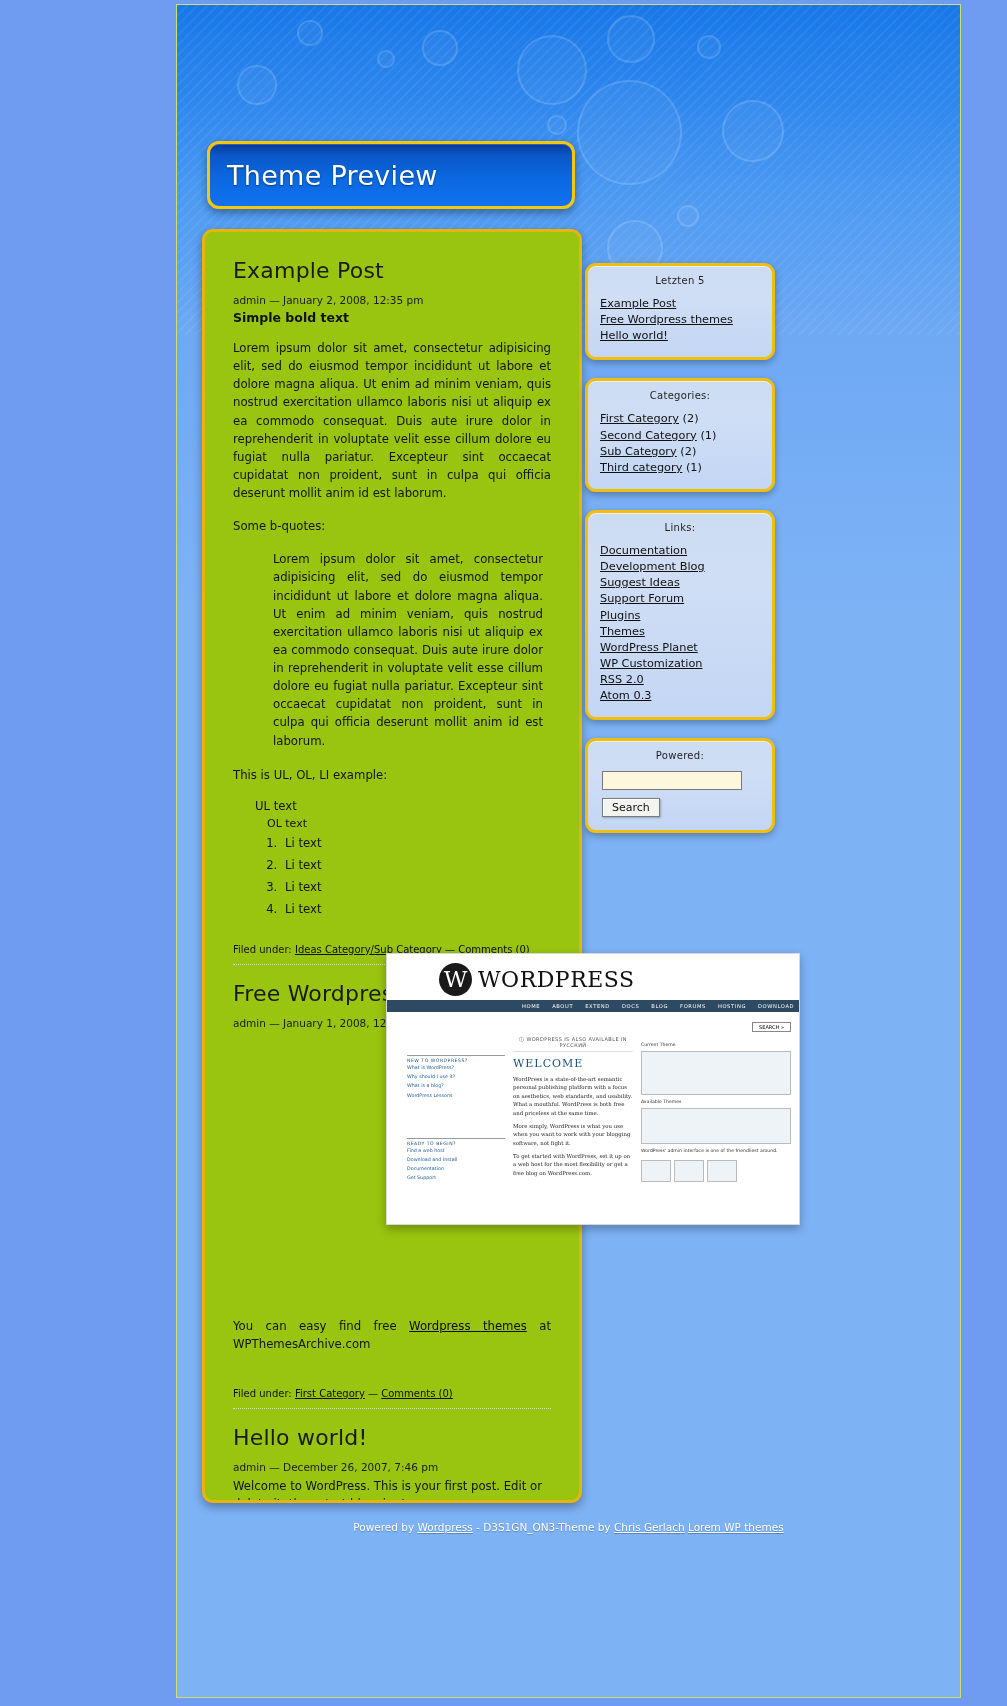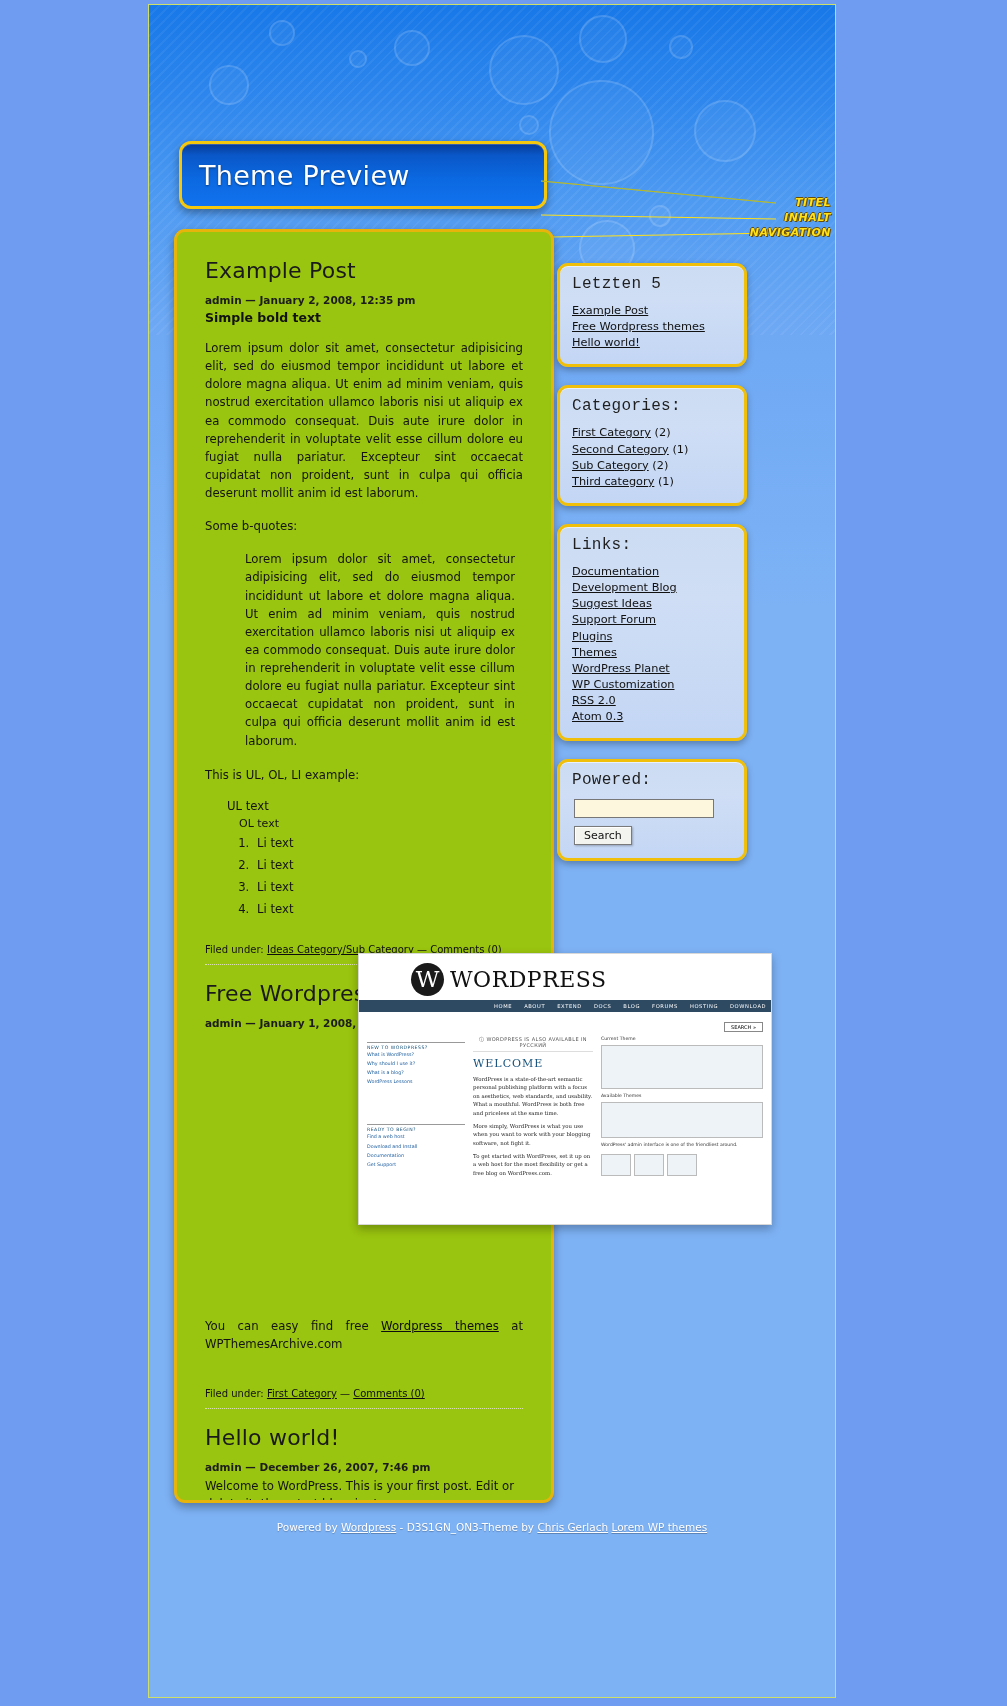--- a/index.html
+++ b/index.html
@@ -10,22 +10,22 @@
   }
   body {
     width: 1007px; height: 1706px;
     position: relative;
     overflow: hidden;
   }
 
   
   #page-frame {
     position: absolute;
-    left: 148px; top: 4px;
-    width: 688px; height: 1694px;
+    left: 176px; top: 4px;
+    width: 785px; height: 1694px;
     border: 1px solid #cfe06a;
     background: linear-gradient(180deg,
         #1878e8 0px, #2d86ed 90px, #4f9bf2 200px,
         #6fa9f4 330px, #7db2f5 600px, #7db2f5 1600px);
     overflow: hidden;
   }
   
   #hatch {
     position: absolute; left:0; top:0; width:100%; height:330px;
     background: repeating-linear-gradient(135deg,
@@ -78,21 +78,21 @@
     background: #99c40f;
     box-shadow: 0 4px 10px rgba(0,0,0,.33);
     padding: 26px 28px 20px 28px;
     overflow: hidden;
   }
   .post h2 {
     margin: 0 0 11px 0;
     font-size: 22px; font-weight: 400; color: #1a1a1a;
     letter-spacing: .2px;
   }
-  .meta { font-size: 10.5px; color: #1c1c1c; margin: 0 0 4px 0; font-weight: bold; }
+  .meta { font-size: 10.5px; color: #1c1c1c; margin: 0 0 4px 0; }
   .boldline { font-size: 12.5px; font-weight: bold; color: #111; margin: 0 0 14px 0; }
   .post p.body {
     margin: 0 0 15px 0;
     font-size: 11.7px; line-height: 1.55; color: #141414;
     text-align: justify;
   }
   blockquote {
     margin: 0 0 16px 40px;
     font-size: 11.7px; line-height: 1.55; color: #141414;
     text-align: justify; padding-right: 8px;
@@ -132,21 +132,21 @@
   #wp-shot .navbar {
     background:#2e4a63; color:#fff; font-size:5.2px; letter-spacing:.6px;
     padding:3px 0 3px 135px; display:flex; gap:12px;
     font-family:"DejaVu Sans", sans-serif;
   }
   #wp-shot .searchrow { text-align:right; padding:2px 8px 0 0; }
   #wp-shot .searchbox {
     display:inline-block; border:1px solid #888; font-size:5px; padding:1px 6px;
     background:#fff; font-family:"DejaVu Sans", sans-serif;
   }
-  #wp-shot .cols { display:flex; padding: 3px 8px 0 8px; gap:8px; }
+  #wp-shot .cols { display:flex; padding: 3px 8px 0 20px; gap:8px;align-items:flex-end; }
   #wp-shot .c1 { width: 98px; }
   #wp-shot .c2 { width: 120px; }
   #wp-shot .c3 { flex:1; }
   #wp-shot .rusline {
     font-size:5px; color:#555; text-align:center; letter-spacing:.4px;
     border-bottom:1px solid #ddd; padding-bottom:3px; margin:0 0 5px 0;
     font-family:"DejaVu Sans", sans-serif;
   }
   #wp-shot h3.welcome { font-size: 11px; margin: 2px 0 5px 0; color:#16527d; font-weight:400; letter-spacing:1px;}
   #wp-shot p.tiny { font-size: 5.4px; line-height: 1.55; margin: 0 0 5px 0; color:#222; }
@@ -164,22 +164,22 @@
   .widget {
     border: 3px solid #f0bf0a;
     border-radius: 11px;
     background: linear-gradient(180deg,#ccdcf3 0%, #cfdef5 34%, #c3d6f4 100%);
     box-shadow: 0 3px 7px rgba(0,0,0,.3), inset 0 1px 0 rgba(255,255,255,.6);
     margin-bottom: 18px;
     padding: 9px 12px 13px 12px;
     position: relative; overflow: hidden;
   }
   .widget h3 {
-    margin: 0 0 10px 0; font-size: 16px; font-weight: 400;
-    color: #1f1f1f; letter-spacing: .3px; font-family: Liberation Mono, monospace;
+    margin: 0 0 10px 0; font-size: 10px; font-weight: 400;
+    color: #1f1f1f; text-align: center; letter-spacing: .3px;
   }
   .widget ul { list-style: none; margin: 0; padding: 0; }
   .widget li { font-size: 11.3px; line-height: 1.43; color: #111; }
   .widget li a { color: #111; text-decoration: underline; }
   .widget .cnt { text-decoration: none; }
   .searchfield {
     width: 140px; height: 19px;
     background: #fdf7dd; border: 1px solid #777;
     display: block; margin: 2px 0 6px 2px;
   }
@@ -216,31 +216,20 @@
   <div class="bubble" style="left:545px;top:95px;width:62px;height:62px;"></div>
   <div class="bubble" style="left:430px;top:215px;width:56px;height:56px;"></div>
   <div class="bubble" style="left:500px;top:200px;width:22px;height:22px;"></div>
   <div class="bubble" style="left:60px;top:60px;width:40px;height:40px;"></div>
   <div class="bubble" style="left:120px;top:15px;width:26px;height:26px;"></div>
 
   <div id="titlebar">
     <span class="ttl">Theme Preview</span>
   </div>
 
-  <div id="callouts">
-    <svg width="290" height="80" viewBox="0 0 290 80">
-      <line x1="0" y1="6" x2="235" y2="28" stroke="#ffe11a" stroke-width="1"></line>
-      <line x1="0" y1="6" x2="235" y2="28" stroke="#4a7a2a" stroke-width="0.4"></line>
-      <line x1="0" y1="40" x2="235" y2="44" stroke="#ffe11a" stroke-width="1"></line>
-      <line x1="10" y1="62" x2="235" y2="58" stroke="#ffe11a" stroke-width="1"></line>
-    </svg>
-    <span class="anno" style="top:21px;">TITEL</span>
-    <span class="anno" style="top:36px;">INHALT</span>
-    <span class="anno" style="top:51px;">NAVIGATION</span>
-  </div>
 
   <div id="content">
 
     <article class="post">
       <h2>Example Post</h2>
       <p class="meta">admin — January 2, 2008, 12:35 pm</p>
       <p class="boldline">Simple bold text</p>
       <p class="body">Lorem ipsum dolor sit amet, consectetur adipisicing elit, sed do eiusmod tempor incididunt ut labore et dolore magna aliqua. Ut enim ad minim veniam, quis nostrud exercitation ullamco laboris nisi ut aliquip ex ea commodo consequat. Duis aute irure dolor in reprehenderit in voluptate velit esse cillum dolore eu fugiat nulla pariatur. Excepteur sint occaecat cupidatat non proident, sunt in culpa qui officia deserunt mollit anim id est laborum.</p>
       <p class="body">Some b-quotes:</p>
       <blockquote>Lorem ipsum dolor sit amet, consectetur adipisicing elit, sed do eiusmod tempor incididunt ut labore et dolore magna aliqua. Ut enim ad minim veniam, quis nostrud exercitation ullamco laboris nisi ut aliquip ex ea commodo consequat. Duis aute irure dolor in reprehenderit in voluptate velit esse cillum dolore eu fugiat nulla pariatur. Excepteur sint occaecat cupidatat non proident, sunt in culpa qui officia deserunt mollit anim id est laborum.</blockquote>

